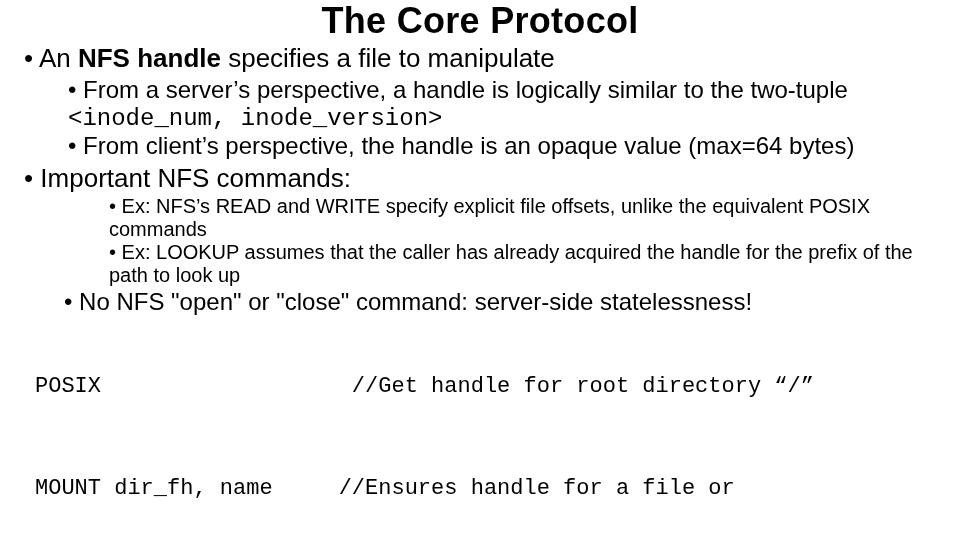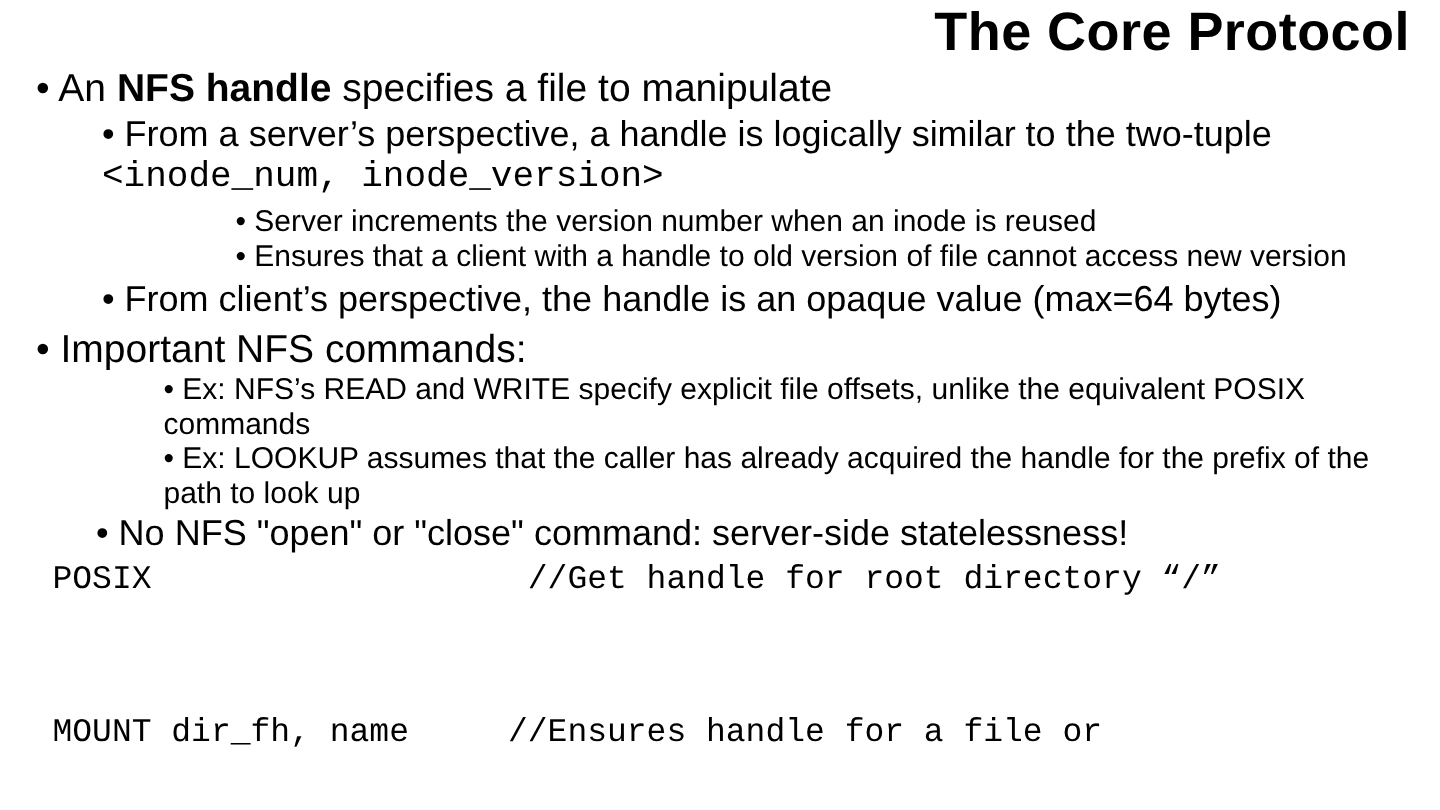--- a/index.html
+++ b/index.html
@@ -13,21 +13,21 @@
     overflow: hidden;
   }
   .slide {
     position: relative;
     width: 960px;
     height: 540px;
     box-sizing: border-box;
     padding: 0 20px;
   }
   .title {
-    text-align: right;
+    text-align: center;
     font-size: 36px;
     font-weight: 700;
     line-height: 1.05;
     margin-top: 2px;
     letter-spacing: 0.3px;
   }
   ul { list-style: none; margin: 4px; padding: 0; }
   li::before {
     content: "• ";
   }
@@ -68,24 +68,20 @@
 <body>
 
 <div class="slide">
 
   <div class="title">The Core Protocol</div>
 
   <ul class="lvl1">
     <li><span>An </span><span class="bold">NFS handle</span><span> specifies a file to manipulate</span>
       <ul class="lvl2">
         <li><span>From a server’s perspective, a handle is logically similar to the two-tuple </span><span class="mono">&lt;inode_num, inode_version&gt;</span>
-          <ul class="lvl3">
-            <li>Server increments the version number when an inode is reused</li>
-            <li>Ensures that a client with a handle to old version of file cannot access new version</li>
-          </ul>
         </li>
         <li>From client’s perspective, the handle is an opaque value (max=64 bytes)</li>
       </ul>
     </li>
     <li>Important NFS commands:</li>
   </ul>
 
   <ul class="lvl3" style="margin-top:-2px;">
     <li>Ex: NFS’s READ and WRITE specify explicit file offsets, unlike the equivalent POSIX commands</li>
     <li>Ex: LOOKUP assumes that the caller has already acquired the handle for the prefix of the path to look up</li>

